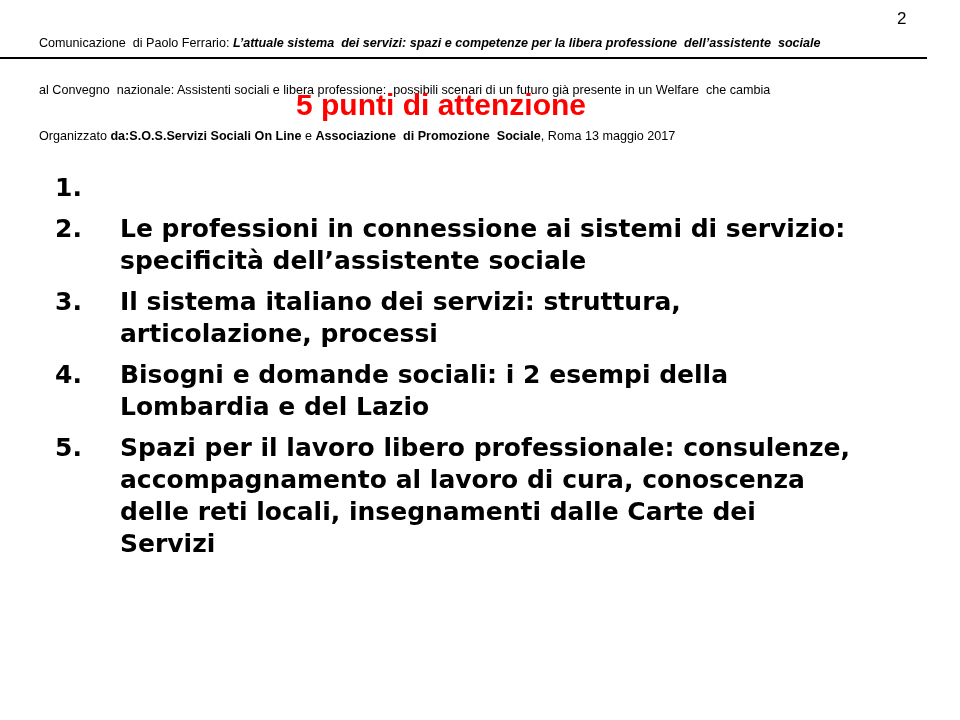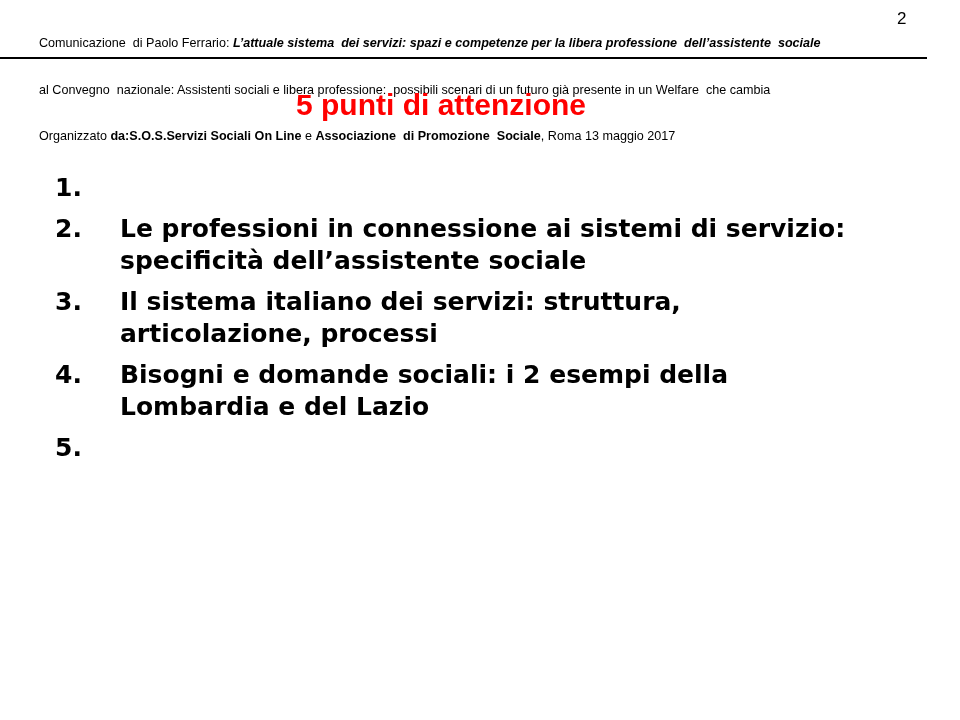--- a/index.html
+++ b/index.html
@@ -76,17 +76,21 @@
       <span class="txt">Il sistema italiano dei servizi: struttura,
 articolazione, processi</span>
     </li>
     <li class="point">
       <span class="num">4.</span>
       <span class="txt">Bisogni e domande sociali: i 2 esempi della
 Lombardia e del Lazio</span>
     </li>
     <li class="point">
       <span class="num">5.</span>
+      <span class="txt">Spazi per il lavoro libero professionale: consulenze,
+accompagnamento al lavoro di cura, conoscenza
+delle reti locali, insegnamenti dalle Carte dei
+Servizi</span>
     </li>
   </ol>
 
 
 </div>
 
 </body></html>

